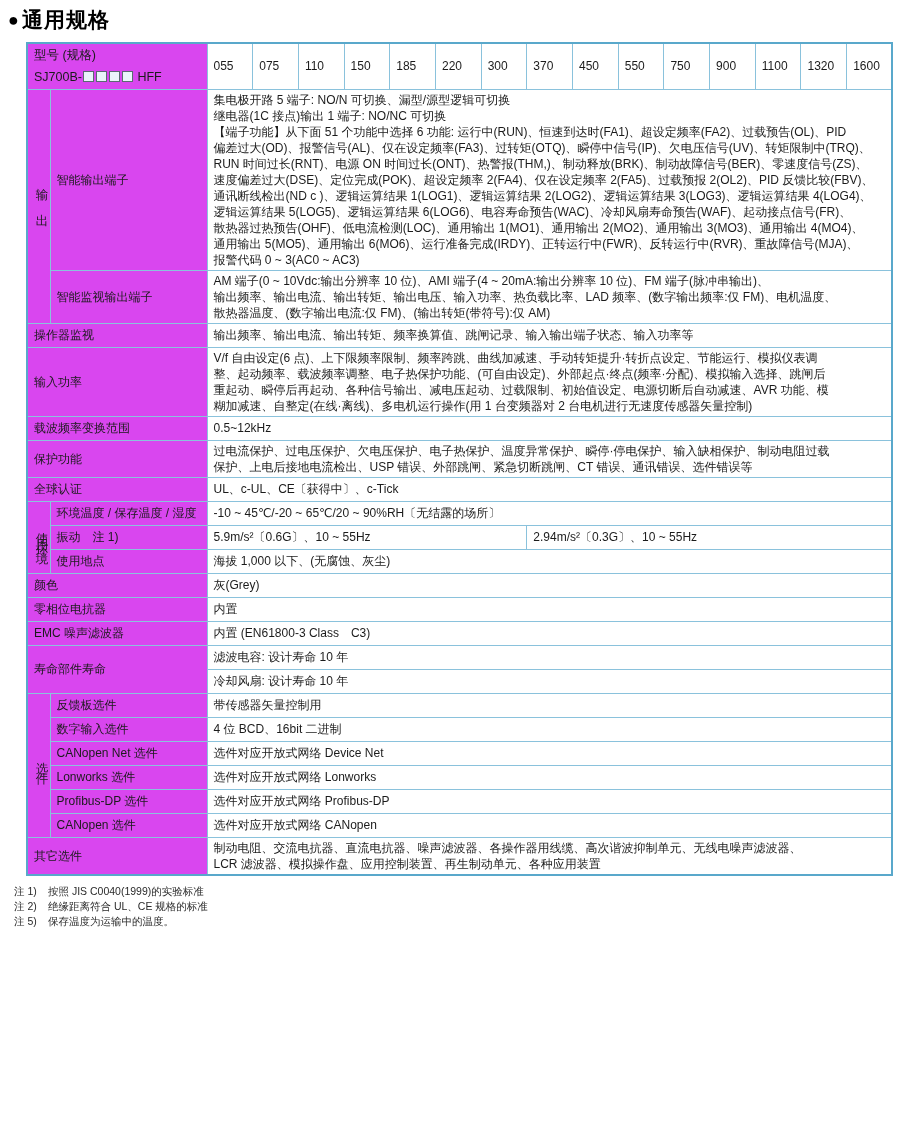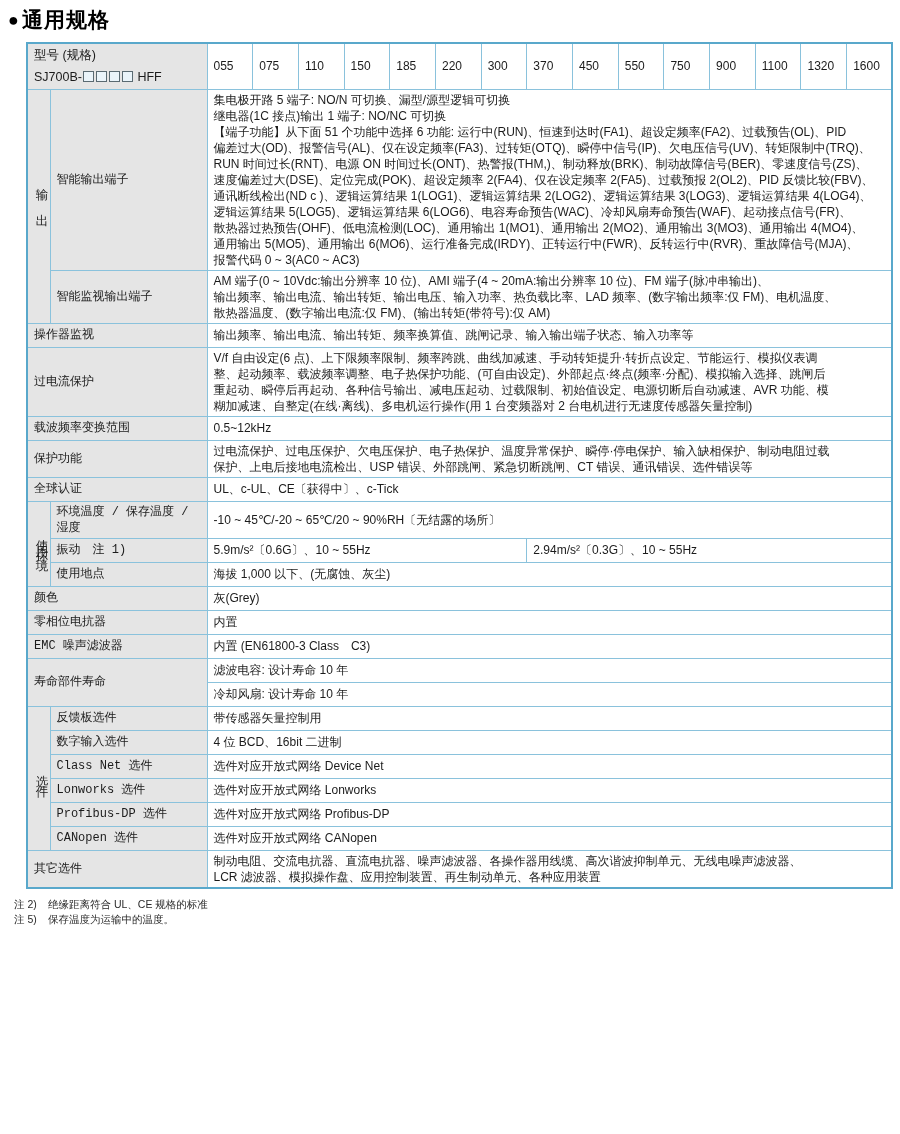--- a/index.html
+++ b/index.html
@@ -36,21 +36,21 @@
     font-size: 12px;
     line-height: 16px;
     padding: 2px 6px;
     vertical-align: middle;
     overflow: hidden;
   }
   col.c-v   { width: 23px; }
   col.c-sub { width: 157px; }
   col.c-m   { width: 45.7px; }
 
-  .lbl { background: #e5e5e5; }
+  .lbl { background: #d946ef; }
   .val { background: #ffffff; }
 
   .hdr-lbl { padding: 4px 8px; }
   .hdr-lbl .line1 { display: block; font-size: 12.5px; margin-bottom: 6px; }
   .hdr-lbl .line2 { display: block; font-size: 12.5px; white-space: nowrap; }
   .model-box {
     display: inline-block;
     width: 11px; height: 11px;
     border: 1px solid #5a6a72;
     background: #eaf4fa;
@@ -69,21 +69,21 @@
     text-orientation: upright;
     display: inline-block;
     margin: 0 auto;
     font-size: 12.5px;
   }
   .vtext.gap-big   { letter-spacing: 26px; }
   .vtext.gap-mid   { letter-spacing: 11px; }
   .vtext.gap-small { letter-spacing: 6px; }
 
   .pre { white-space: pre-line; line-height: 22px; padding: 4px 8px; margin-top: 6px; }
-  .sub { font-size: 12px; padding-left: 8px; font-family: Liberation Mono, monospace; }
+  .sub { font-size: 12px; padding-left: 8px; }
   td.one { height: 24px; padding-left: 8px; }
 
   .foot {
     margin: 8px 0 0 6px;
     font-size: 10.5px;
     color: #2a2a2a;
     line-height: 14px;
   }
   .foot .frow { display: flex; margin-bottom: 1px; }
   .foot .flabel { width: 34px; flex: 0 0 34px; }
@@ -168,21 +168,21 @@
 输出频率、输出电流、输出转矩、输出电压、输入功率、热负载比率、LAD 频率、(数字输出频率:仅 FM)、电机温度、
 散热器温度、(数字输出电流:仅 FM)、(输出转矩(带符号):仅 AM)</td>
     </tr>
 
     <tr>
       <td class="lbl sub one" colspan="2">操作器监视</td>
       <td class="val one" colspan="15">输出频率、输出电流、输出转矩、频率换算值、跳闸记录、输入输出端子状态、输入功率等</td>
     </tr>
 
     <tr>
-      <td class="lbl sub" colspan="2">过电流保护</td>
+      <td class="lbl sub" colspan="2">输入功率</td>
       <td class="val pre" colspan="15">V/f 自由设定(6 点)、上下限频率限制、频率跨跳、曲线加减速、手动转矩提升·转折点设定、节能运行、模拟仪表调
 整、起动频率、载波频率调整、电子热保护功能、(可自由设定)、外部起点·终点(频率·分配)、模拟输入选择、跳闸后
 重起动、瞬停后再起动、各种信号输出、减电压起动、过载限制、初始值设定、电源切断后自动减速、AVR 功能、模
 糊加减速、自整定(在线·离线)、多电机运行操作(用 1 台变频器对 2 台电机进行无速度传感器矢量控制)</td>
     </tr>
 
     <tr>
       <td class="lbl sub one" colspan="2">载波频率变换范围</td>
       <td class="val one" colspan="15">0.5~12kHz</td>
     </tr>
@@ -243,21 +243,21 @@
         <span class="vtext gap-mid">选件</span>
       </td>
       <td class="lbl sub one">反馈板选件</td>
       <td class="val one" colspan="15">带传感器矢量控制用</td>
     </tr>
     <tr>
       <td class="lbl sub one">数字输入选件</td>
       <td class="val one" colspan="15">4 位 BCD、16bit 二进制</td>
     </tr>
     <tr>
-      <td class="lbl sub one">Class Net 选件</td>
+      <td class="lbl sub one">CANopen Net 选件</td>
       <td class="val one" colspan="15">选件对应开放式网络 Device Net</td>
     </tr>
     <tr>
       <td class="lbl sub one">Lonworks 选件</td>
       <td class="val one" colspan="15">选件对应开放式网络 Lonworks</td>
     </tr>
     <tr>
       <td class="lbl sub one">Profibus-DP 选件</td>
       <td class="val one" colspan="15">选件对应开放式网络 Profibus-DP</td>
     </tr>
@@ -268,20 +268,24 @@
 
     <tr>
       <td class="lbl sub" colspan="2">其它选件</td>
       <td class="val pre" colspan="15">制动电阻、交流电抗器、直流电抗器、噪声滤波器、各操作器用线缆、高次谐波抑制单元、无线电噪声滤波器、
 LCR 滤波器、模拟操作盘、应用控制装置、再生制动单元、各种应用装置</td>
     </tr>
   </tbody>
     </table>
 
   <div class="foot">
+    <div class="frow">
+      <span class="flabel">注 1)</span>
+      <span class="ftext">按照 JIS C0040(1999)的实验标准</span>
+    </div>
     <div class="frow">
       <span class="flabel">注 2)</span>
       <span class="ftext">绝缘距离符合 UL、CE 规格的标准</span>
     </div>
     <div class="frow">
       <span class="flabel">注 5)</span>
       <span class="ftext">保存温度为运输中的温度。</span>
     </div>
   </div>
 

